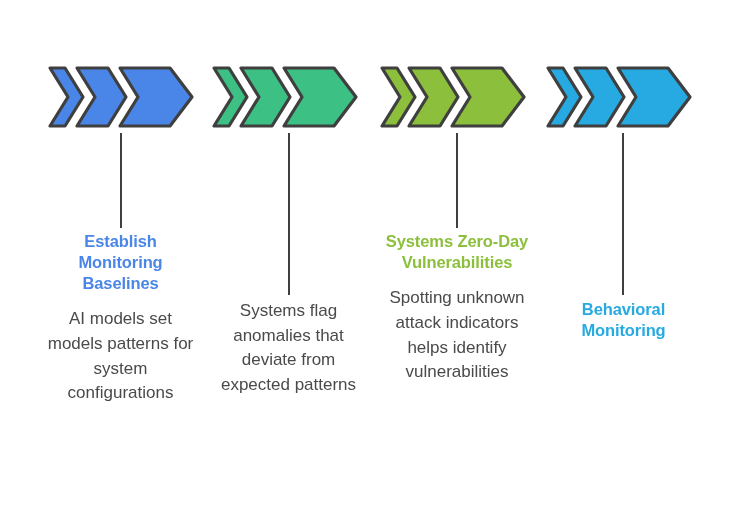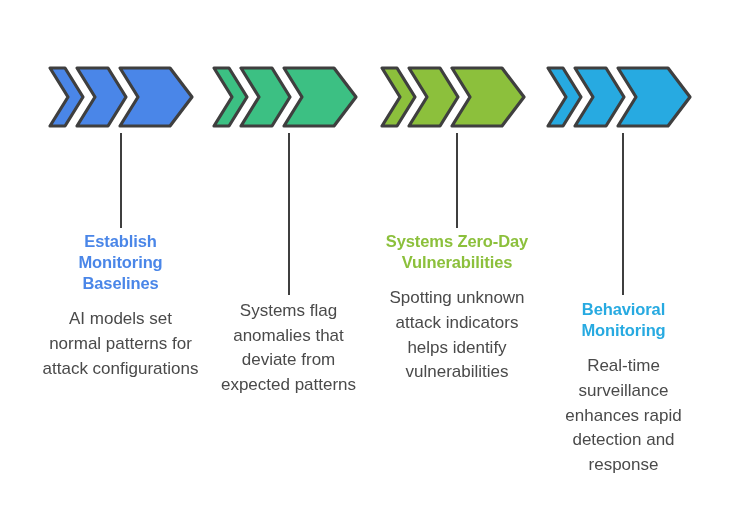--- a/index.html
+++ b/index.html
@@ -118,30 +118,29 @@
     </div>
   </div>
 
   <div class="connector" style="left: 120px; top: 133px; height: 95px; background: rgb(63, 63, 63);"></div>
   <div class="connector" style="left: 288px; top: 133px; height: 162px; background: rgb(63, 63, 63);"></div>
   <div class="connector" style="left: 456px; top: 133px; height: 95px; background: rgb(63, 63, 63);"></div>
   <div class="connector" style="left: 622px; top: 133px; height: 162px; background: rgb(63, 63, 63);"></div>
 
   <div class="column" style="left:42px; top:231px; width:157px;">
     <div class="col-title" style="color: rgb(74, 134, 232);">Establish Monitoring Baselines</div>
-    <div class="col-body" style="color: rgb(74, 74, 74);">AI models set normal patterns for attack configurations</div>
+    <div class="col-body" style="color: rgb(74, 74, 74);">AI models set models patterns for system configurations</div>
   </div>
 
   <div class="column" style="left:210px; top:299px; width:157px;">
     <div class="col-body" style="color: rgb(74, 74, 74);">Systems flag anomalies that deviate from expected patterns</div>
   </div>
 
   <div class="column" style="left:377px; top:231px; width:160px;">
     <div class="col-title" style="color: rgb(140, 192, 60);">Systems Zero-Day Vulnerabilities</div>
     <div class="col-body" style="color: rgb(74, 74, 74);">Spotting unknown attack indicators helps identify vulnerabilities</div>
   </div>
 
   <div class="column" style="left:545px; top:299px; width:157px;">
     <div class="col-title" style="color: rgb(39, 170, 225);">Behavioral Monitoring</div>
-    <div class="col-body" style="color: rgb(74, 74, 74);">Real-time surveillance enhances rapid detection and response</div>
   </div>
 
 </div>
 
 </body></html>

